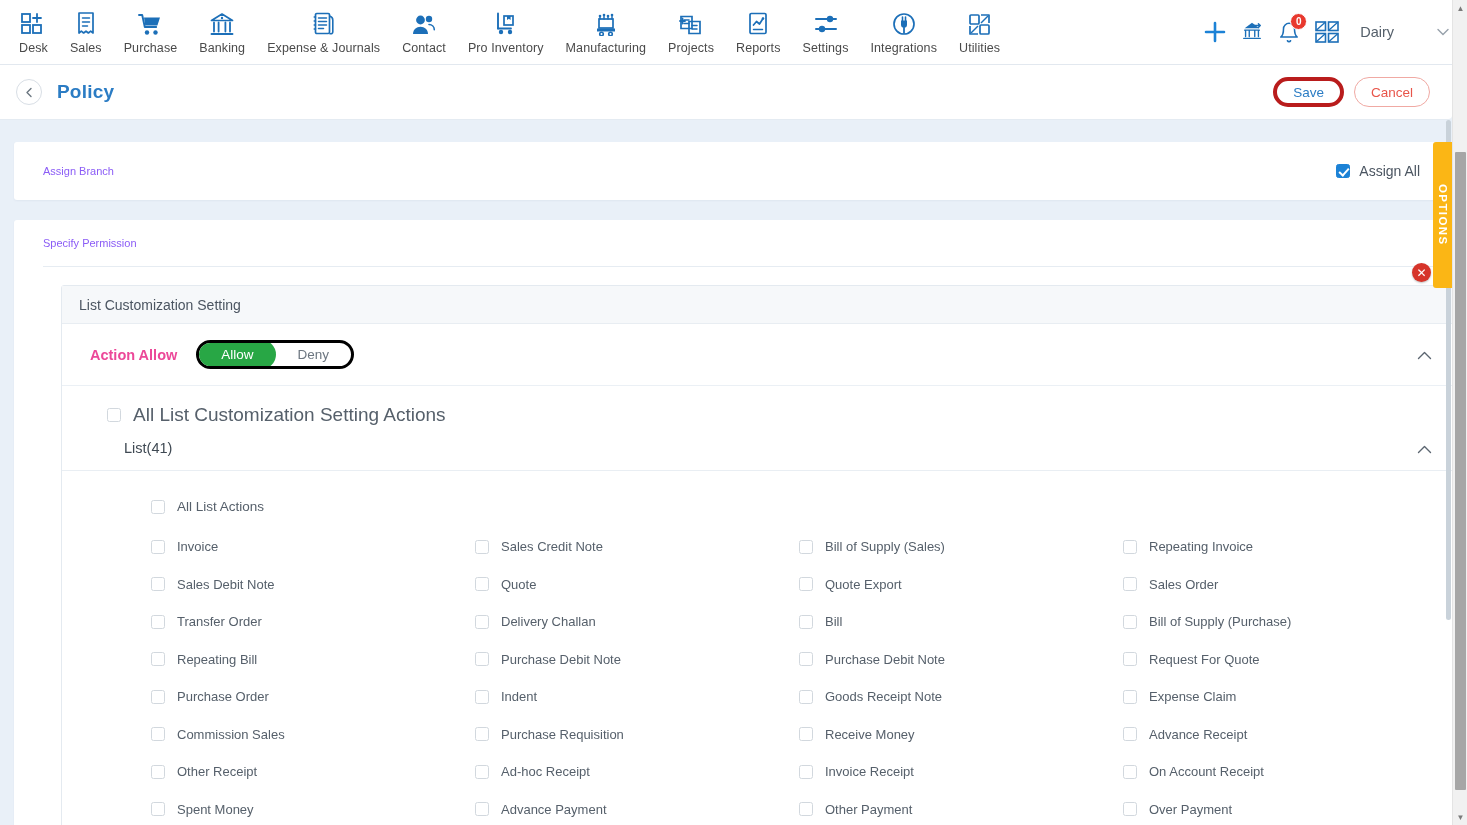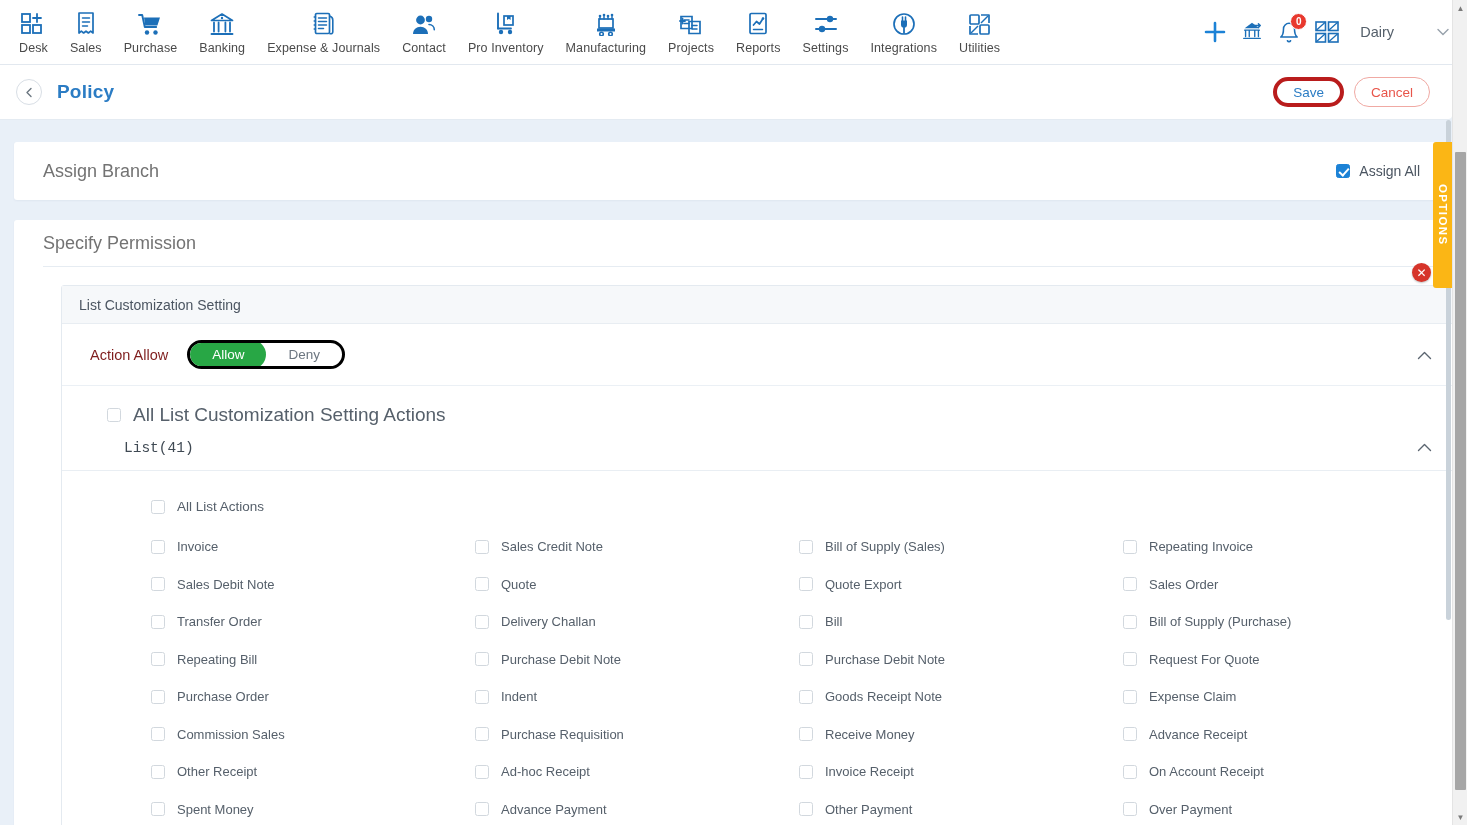--- a/index.html
+++ b/index.html
@@ -93,21 +93,21 @@
     margin: 0 0 0 14px;
     border-radius: 3px;
     box-shadow: 0 1px 2px rgba(40,60,90,.05);
   }
 
   .assign-branch {
     height: 58px; margin-top: 22px;
     display: flex; align-items: center;
     padding: 0 22px 0 29px;
   }
-  .sect-label { font-size: 18px; color: #737373; }
+  .sect-label { font-size: 11px; color: #8b5cf6; }
   .assign-all-wrap {
     margin-left: auto; display: flex; align-items: center; gap: 9px; cursor: pointer;
   }
   .cb {
     width: 14px; height: 14px;
     border: 1.3px solid #d2d8de; border-radius: 2.5px;
     background: #fff; flex: none; display: inline-block;
   }
   .cb.checked {
     background: #1c82d6; border-color: #1c82d6;
@@ -136,21 +136,21 @@
     border-bottom: 1px solid #e8edf2;
     display: flex; align-items: center; padding-left: 17px;
   }
   .lcs-title { font-size: 14px; color: #4b5561; }
 
   .action-row {
     height: 62px; display: flex; align-items: center;
     padding: 0 20px 0 28px;
     border-bottom: 1px solid #ebf0f5;
   }
-  .action-label { font-size: 14.5px; color: #7f1d1d; font-weight: normal; margin-right: 19px; }
+  .action-label { font-size: 14.5px; color: #ec4899; font-weight: bold; margin-right: 19px; }
   .seg {
     display: flex; align-items: center;
     border: 3px solid #000000; border-radius: 18px;
     height: 29px; background: #fff; overflow: hidden;
   }
   .seg-opt {
     height: 29px; padding: 0 22px;
     display: flex; align-items: center; justify-content: center;
     font-size: 13.5px; color: #6c7680; cursor: pointer;
   }
@@ -166,21 +166,20 @@
   .all-actions-row {
     display: flex; align-items: center; gap: 12px;
     padding: 18px 0 0 45px;
   }
   .all-actions-lbl { font-size: 19px; color: #56606b; }
 
   .list-head {
     display: flex; align-items: center;
     padding: 14px 20px 14px 62px;
     border-bottom: 1px solid #e9eef3;
-    font-family: Liberation Mono, monospace;
   }
   .list-head-lbl { font-size: 14.5px; color: #3f4953; }
 
   .all-list-row {
     display: flex; align-items: center; gap: 12px;
     padding: 28px 0 0 89px;
   }
   .all-list-lbl { font-size: 13.5px; color: #56606b; }
 
   .grid {

